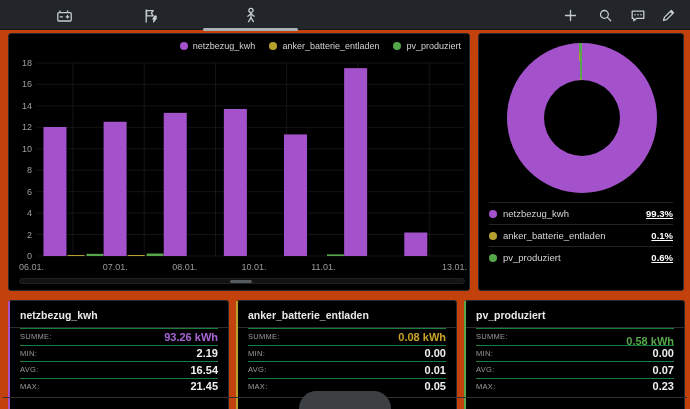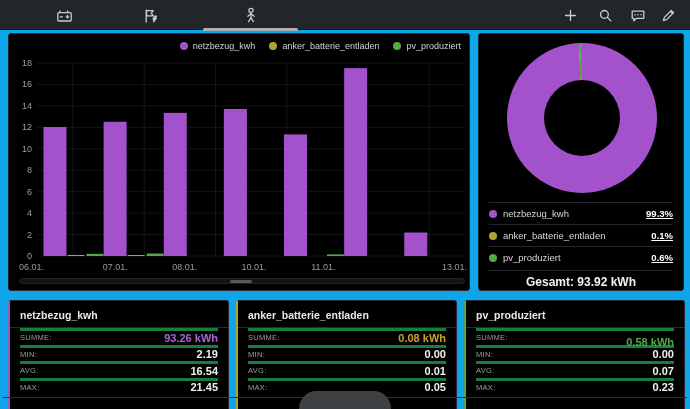--- a/index.html
+++ b/index.html
@@ -1,17 +1,17 @@
 <!DOCTYPE html>
 <html><head>
 <meta charset="utf-8">
 <style>
   html,body{margin:0;padding:0;background:#000;}
   *{box-sizing:border-box;font-family:"Liberation Sans",sans-serif;}
-  .screen{position:relative;width:690px;height:409px;background:#0ea5e9;overflow:hidden;}
+  .screen{position:relative;width:690px;height:409px;background:#c2410c;overflow:hidden;}
 
   
   .toolbar{position:absolute;left:0;top:0;width:690px;height:30px;background:#22262b;border-bottom:1px solid #14161a;}
   .tb-btn{position:absolute;top:4px;width:28px;height:23px;background:transparent;border:none;display:flex;align-items:center;justify-content:center;cursor:pointer;padding:0;}
   .tb-btn svg{stroke:#c6ccd2;fill:none;stroke-width:1.3;stroke-linecap:round;stroke-linejoin:round;}
   .tab-underline{position:absolute;left:203px;top:28px;width:95px;height:2.5px;background:#aab0b6;border-radius:2px;}
   .wand-btn{position:absolute;left:48px;top:37px;width:27px;height:26px;background:#696e74;border:none;border-radius:4px;display:flex;align-items:center;justify-content:center;cursor:pointer;}
   .wand-btn svg{stroke:#f0f2f4;fill:none;stroke-width:1.4;stroke-linecap:round;}
 
   
@@ -31,21 +31,21 @@
   .donut .hole{position:absolute;left:37px;top:37px;width:76px;height:76px;border-radius:50%;background:#000;}
   .donut-legend{position:absolute;left:10px;right:10px;top:168px;}
   .dl-row{display:flex;align-items:center;gap:6px;height:22px;border-top:1px solid #242428;font-size:9.5px;color:#d5d6d8;cursor:pointer;}
   .dl-row .pct{margin-left:auto;font-weight:bold;color:#fff;font-size:9.5px;text-decoration:underline;}
   .gesamt{position:absolute;left:0;right:0;top:236px;height:22px;border-top:1px solid #242428;margin:0 10px;
           display:flex;align-items:center;justify-content:center;font-size:12px;font-weight:bold;color:#f2f2f2;}
 
   
   .stat-panel{position:absolute;top:300px;width:221px;height:118px;background:#000;border:1px solid #25282e;border-radius:3px;border-left-width:2px;}
   .stat-title{padding:8px 10px 6px 10px;font-size:10.5px;font-weight:600;color:#e8e8e8;border-bottom:1px solid #2d2d31;}
-  .stat-row{display:flex;align-items:center;height:16.5px;margin:0 10px;border-top:3px solid #15803d;}
+  .stat-row{display:flex;align-items:center;height:16.5px;margin:0 10px;border-top:1px solid #15803d;}
   .stat-row:first-of-type{border-top:none;}
   .stat-label{font-size:7.5px;color:#9b9b9b;letter-spacing:.3px;}
   .stat-value{margin-left:auto;font-size:11px;font-weight:bold;color:#f0f0f0;}
 
   
   .bottom-line{position:absolute;left:3px;right:3px;top:397px;height:1px;background:#2f2f2f;}
   .caption{position:absolute;left:50%;top:391px;transform:translateX(-50%);background:#3c4043;color:#d0d3d6;
            font-size:10.5px;padding:20px 13px 3px 13px;border-radius:999px;white-space:nowrap;}
 </style>
 </head>
@@ -189,21 +189,20 @@
           <span class="dot" style="background: rgb(181, 161, 47);"></span>
           <span>anker_batterie_entladen</span>
           <span class="pct">0.1%</span>
         </div>
         <div class="dl-row">
           <span class="dot" style="background: rgb(86, 166, 75);"></span>
           <span>pv_produziert</span>
           <span class="pct">0.6%</span>
         </div>
       </div>
-    <div class="gesamt">Gesamt: 93.92 kWh</div>
   </section>
 
   <div id="statsRow">
       <section class="stat-panel" style="left: 8px; border-left-color: rgb(163, 82, 204);">
         <div class="stat-title">netzbezug_kwh</div>
         <div class="stat-row">
           <span class="stat-label">SUMME:</span>
           <span class="stat-value" style="color: rgb(168, 101, 214);">93.26 kWh</span>
         </div>
         <div class="stat-row">

